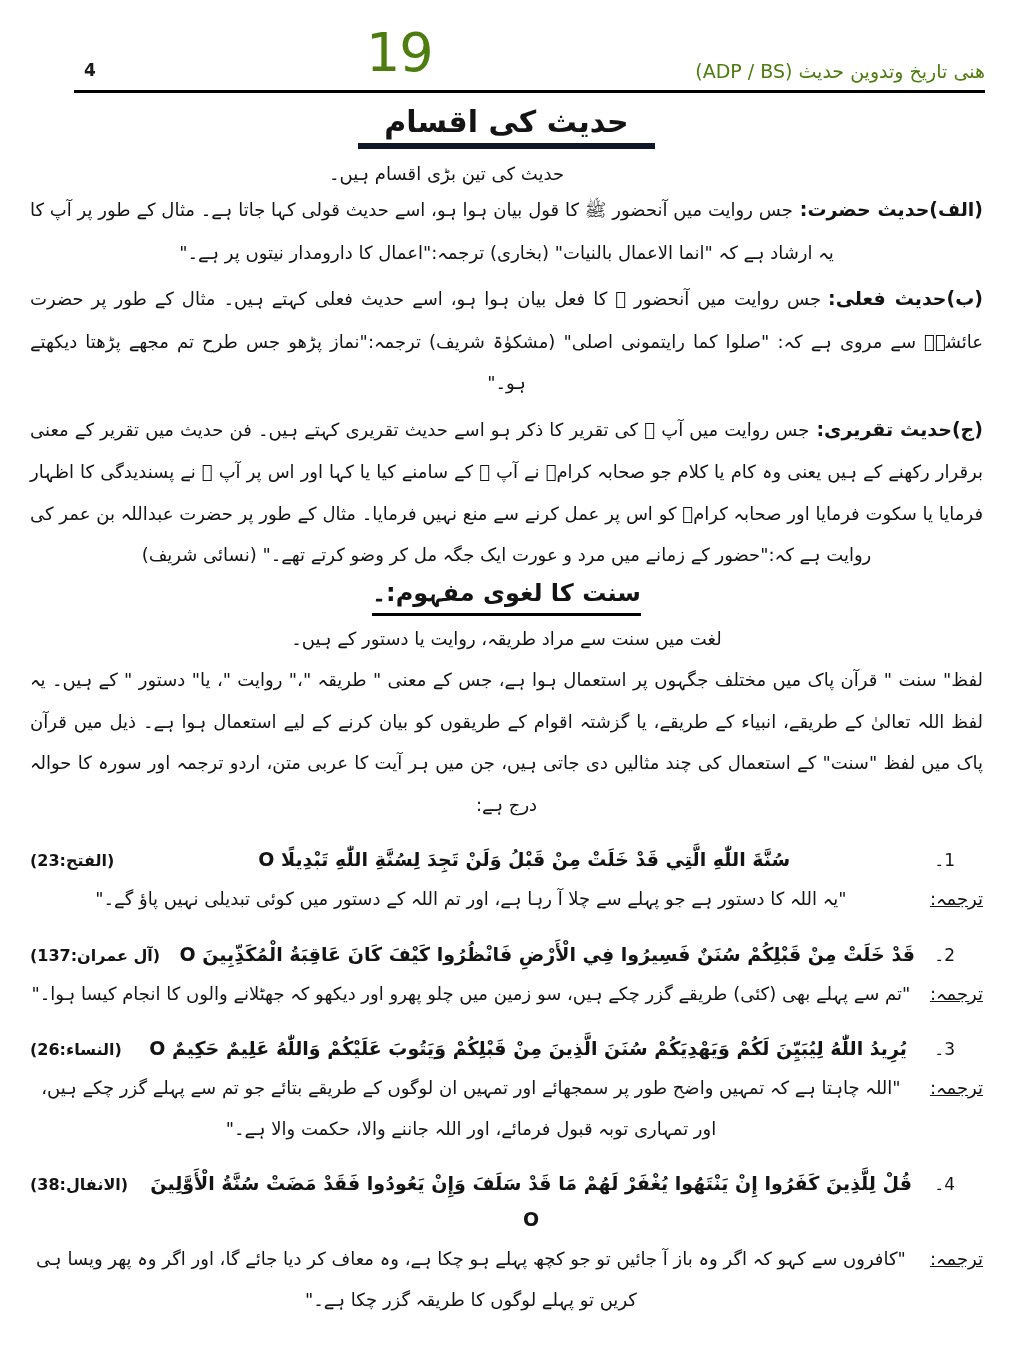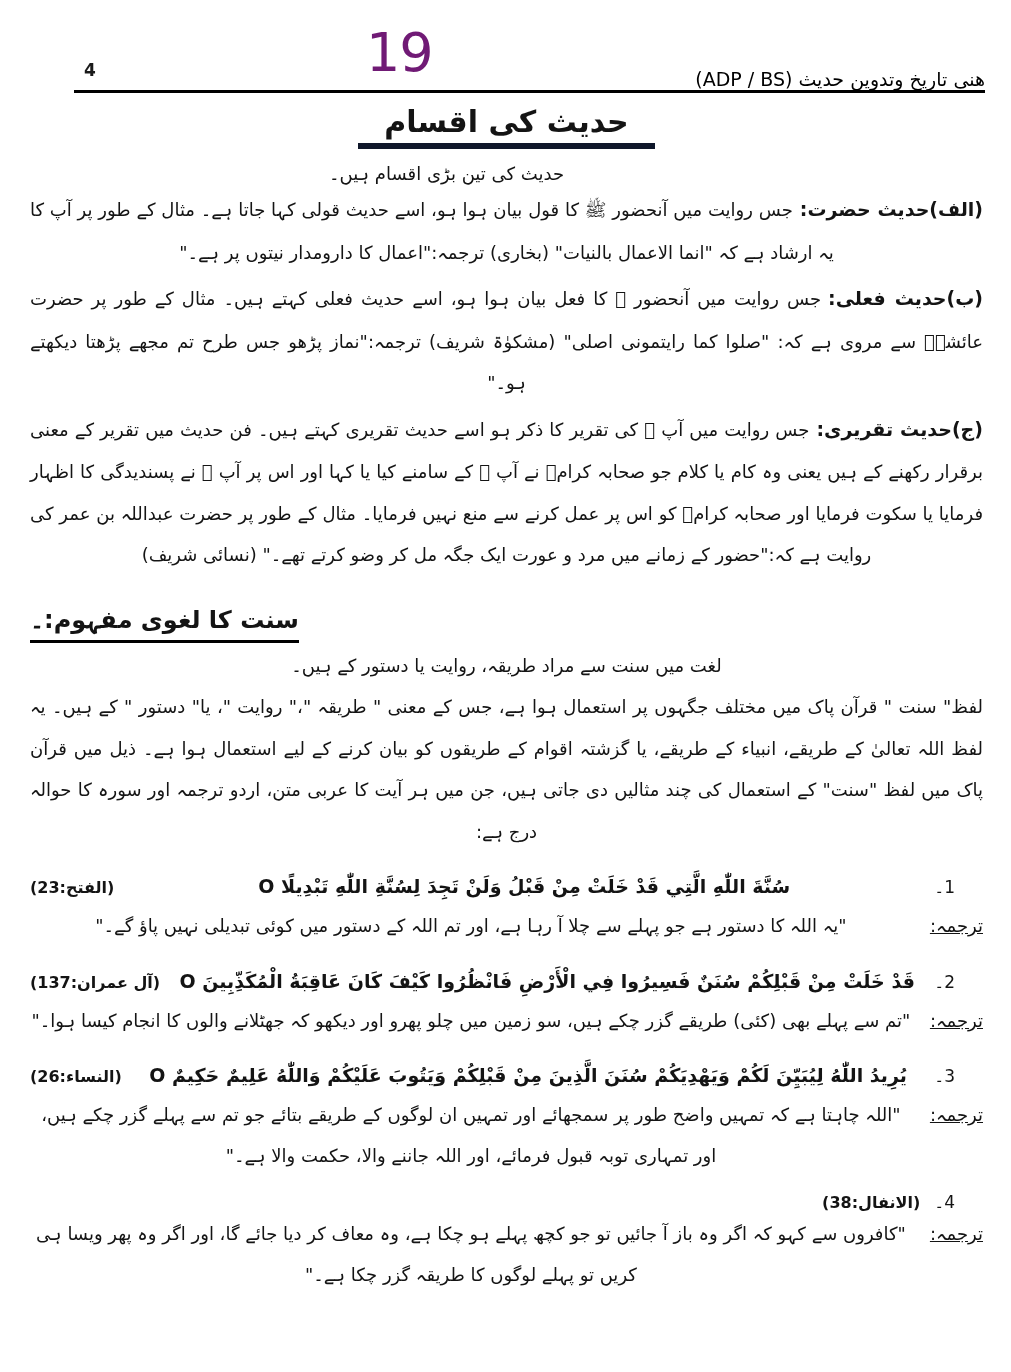--- a/index.html
+++ b/index.html
@@ -12,26 +12,26 @@
   }
   .page{position:absolute;inset:0;background:#fff;}
 
   
   .pg-left{
     position:absolute;left:84px;top:60px;
     font-size:17px;font-weight:bold;color:#1a1a1a;
   }
   .lesson-num{
     position:absolute;left:366px;top:26px;
-    font-size:54px;line-height:1;color:#701a75;
+    font-size:54px;line-height:1;color:#4d7c0f;
     letter-spacing:-1px;
   }
   .course-title{
-    position:absolute;right:26px;top:68px;
-    font-size:19px;direction:rtl;color:#000000;
+    position:absolute;right:26px;top:60px;
+    font-size:19px;direction:rtl;color:#4d7c0f;
   }
   .header-rule{
     position:absolute;left:74px;right:26px;top:90px;
     height:3px;background:#000;
   }
 
   
   .content{
     position:absolute;top:98px;left:30px;right:28px;
     direction:rtl;
@@ -47,21 +47,21 @@
     text-align:center;
     font-size:18px;
     margin:14px 120px 0 0;
   }
   .section{
     font-size:18px;line-height:2.3;
     text-align:justify;text-align-last:center;
     margin:4px 0 0 0;
   }
   .section strong{font-size:19px;margin-left:7px;}
-  .subhead-wrap{text-align:left;margin-top:31px;}
+  .subhead-wrap{text-align:center;margin-top:4px;}
   .subhead{
     display:inline-block;
     font-size:24px;font-weight:bold;
   }
   .subhead.underlined{border-bottom:3px solid #000;padding-bottom:6px;}
   .lughat-line{
     text-align:center;font-size:18px;margin:12px 0 0 0;
   }
   .quran-intro{
     font-size:18px;line-height:2.3;
@@ -143,20 +143,21 @@
       <span class="verse-arabic">يُرِيدُ اللّٰهُ لِيُبَيِّنَ لَكُمْ وَيَهْدِيَكُمْ سُنَنَ الَّذِينَ مِنْ قَبْلِكُمْ وَيَتُوبَ عَلَيْكُمْ وَاللّٰهُ عَلِيمٌ حَكِيمٌ O</span>
       <span class="verse-ref">(النساء:26)</span>
     </div>
     <div class="trans-row">
       <span class="trans-label">ترجمہ:</span>
       <span class="trans-text">"اللہ چاہتا ہے کہ تمہیں واضح طور پر سمجھائے اور تمہیں ان لوگوں کے طریقے بتائے جو تم سے پہلے گزر چکے ہیں، اور تمہاری توبہ قبول فرمائے، اور اللہ جاننے والا، حکمت والا ہے۔"</span>
     </div>
 
     <div class="verse-row">
       <span class="verse-num">4۔</span>
+      <span class="verse-arabic">قُلْ لِلَّذِينَ كَفَرُوا إِنْ يَنْتَهُوا يُغْفَرْ لَهُمْ مَا قَدْ سَلَفَ وَإِنْ يَعُودُوا فَقَدْ مَضَتْ سُنَّةُ الْأَوَّلِينَ O</span>
       <span class="verse-ref">(الانفال:38)</span>
     </div>
     <div class="trans-row">
       <span class="trans-label">ترجمہ:</span>
       <span class="trans-text">"کافروں سے کہو کہ اگر وہ باز آ جائیں تو جو کچھ پہلے ہو چکا ہے، وہ معاف کر دیا جائے گا، اور اگر وہ پھر ویسا ہی کریں تو پہلے لوگوں کا طریقہ گزر چکا ہے۔"</span>
     </div>
 
   </div>
 </div>
 

